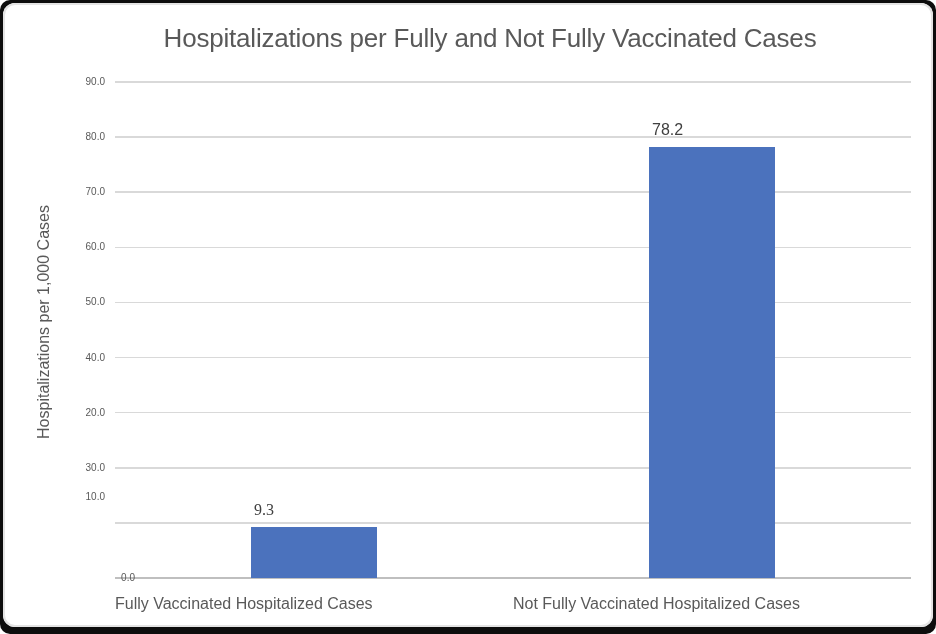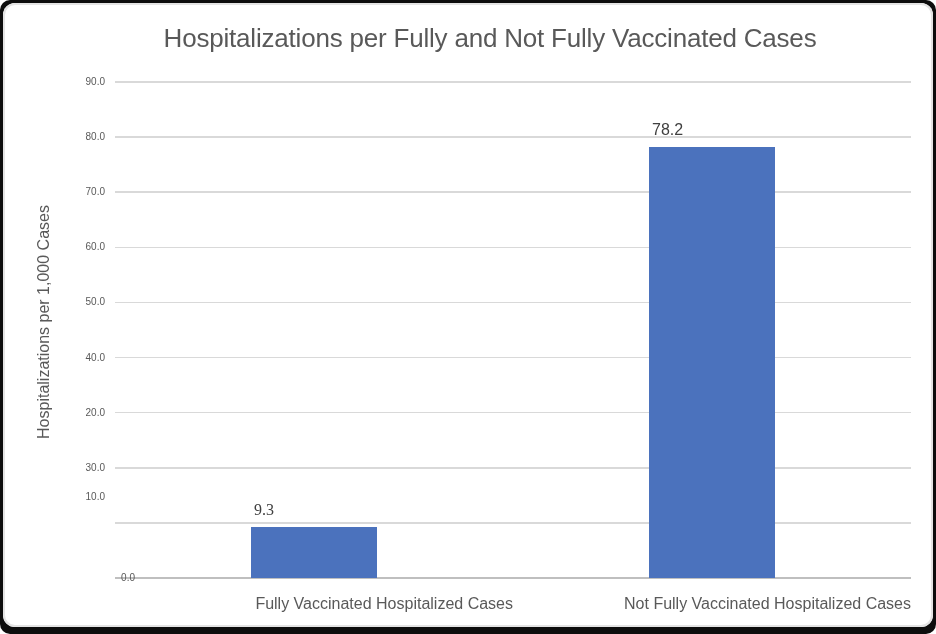--- a/index.html
+++ b/index.html
@@ -43,21 +43,21 @@
     font-size:10px;line-height:18px;color:var(--label);
   }
   .bar{
     position:absolute;background:var(--bar);
   }
   .bar-value-label{
     position:absolute;text-align:left;font-size:16px;line-height:19px;
     color:var(--datalabel);
   }
   .category-label{
-    position:absolute;text-align:right;font-size:16px;line-height:20px;
+    position:absolute;text-align:left;font-size:16px;line-height:20px;
     color:var(--label);
   }
 </style>
 </head>
 <body>
 
 <div class="frame">
   <div class="chart-area">
     <div class="chart-title">Hospitalizations per Fully and Not Fully Vaccinated Cases</div>
     <div class="y-axis-title">Hospitalizations per 1,000 Cases</div>

